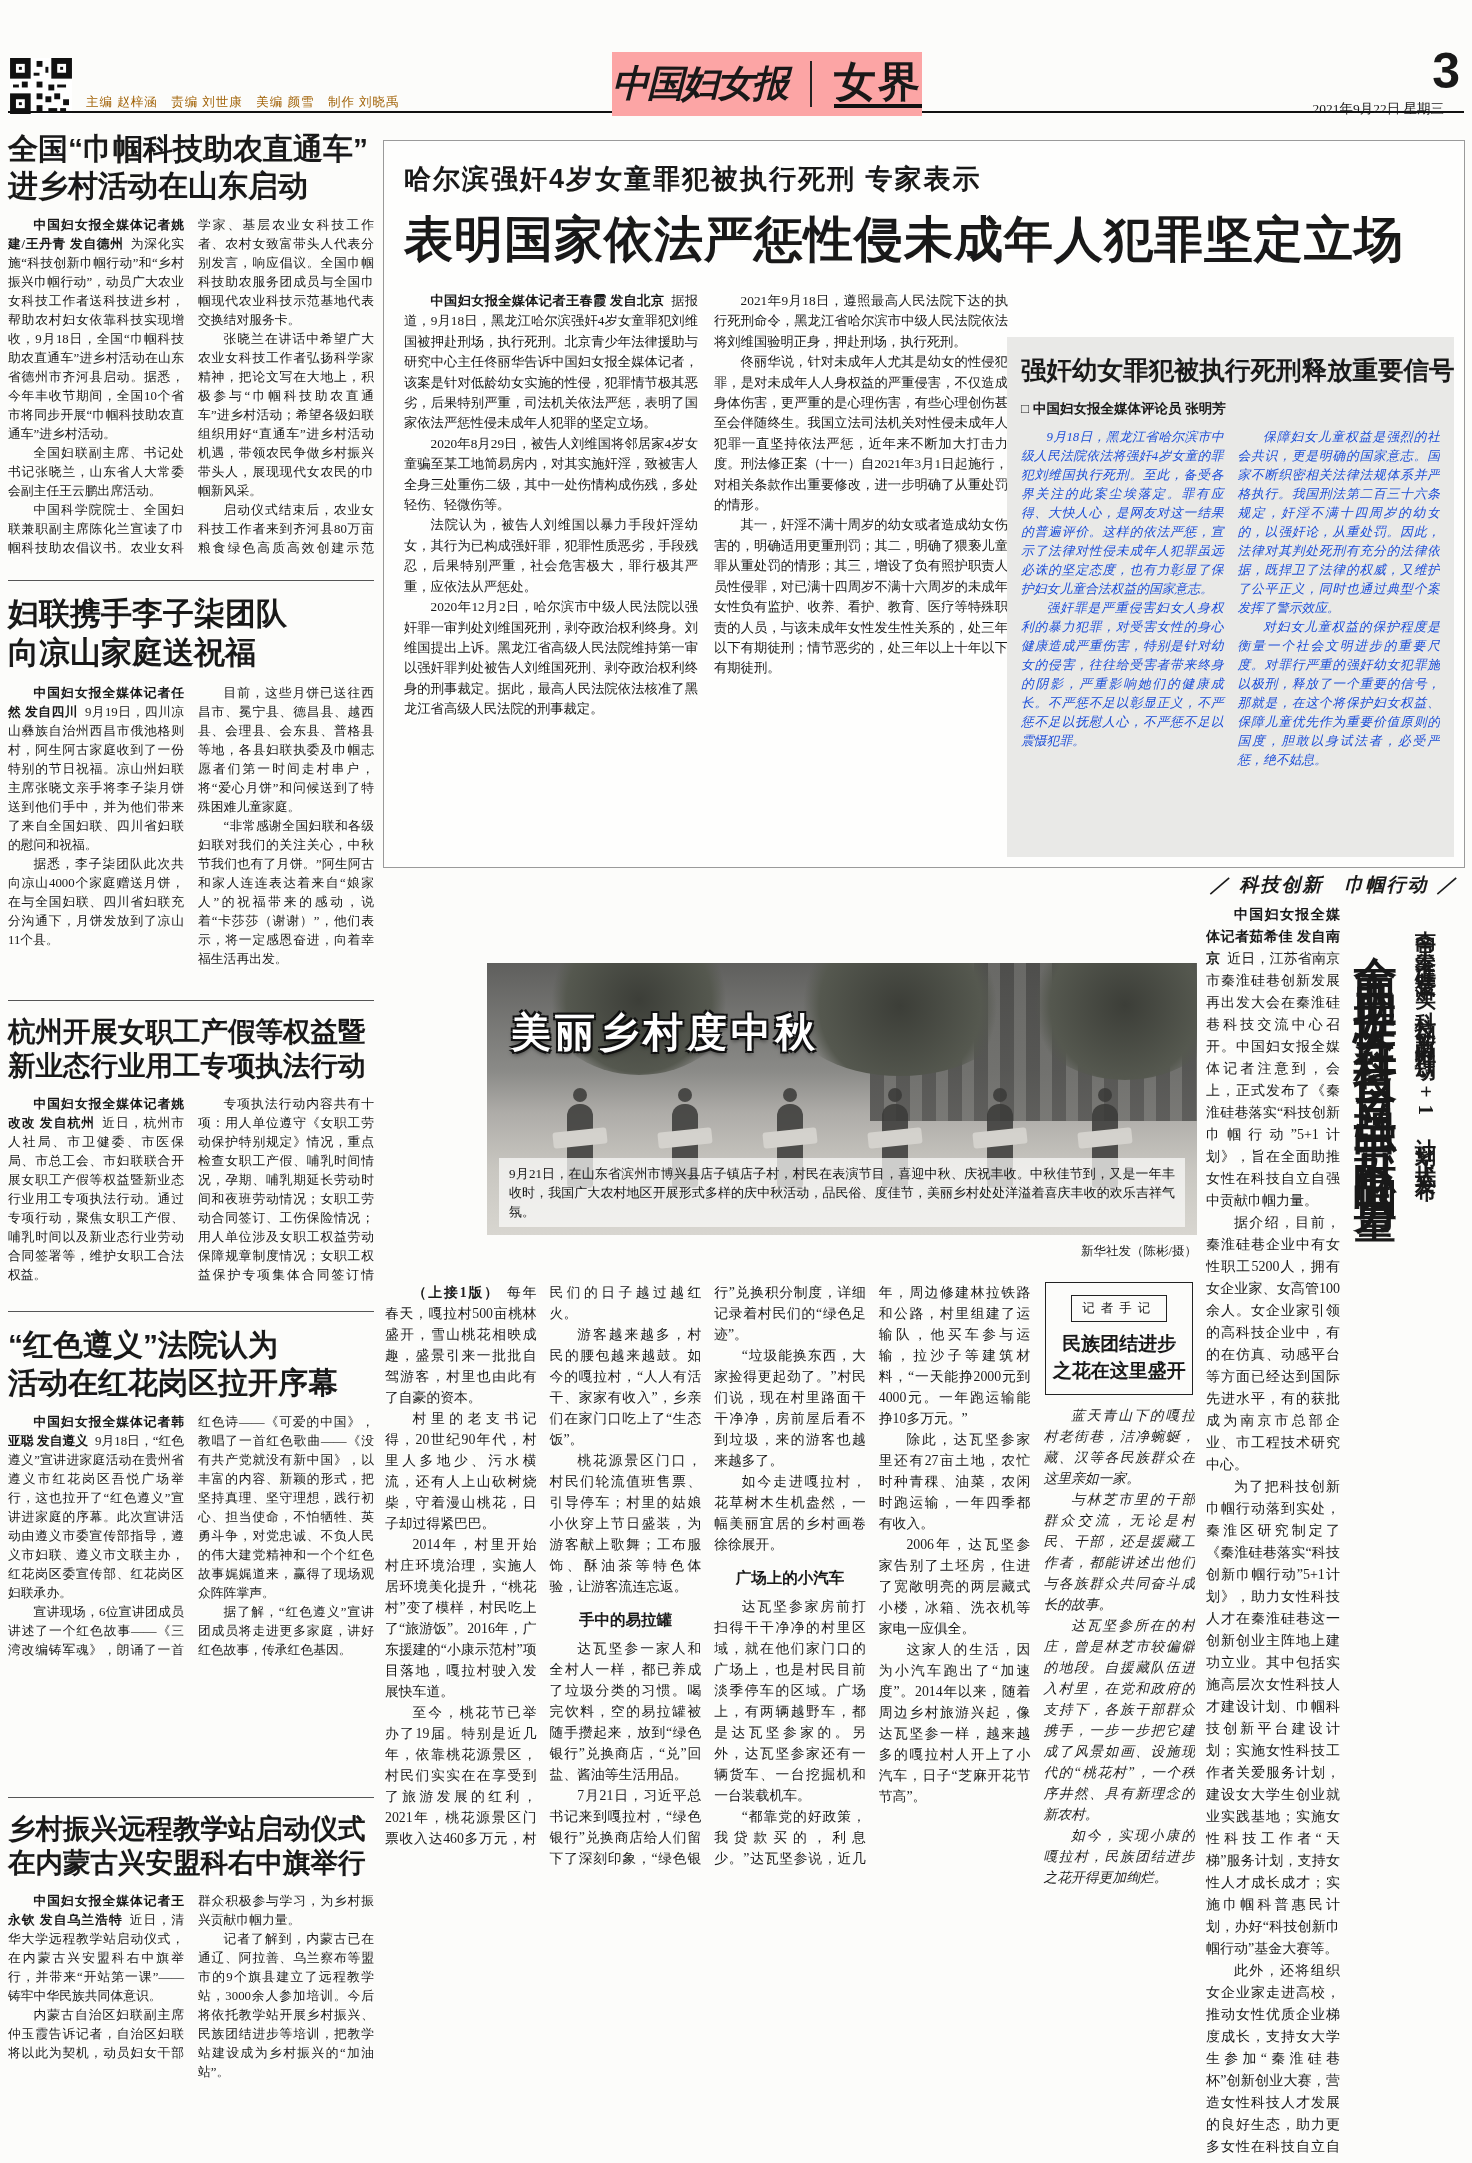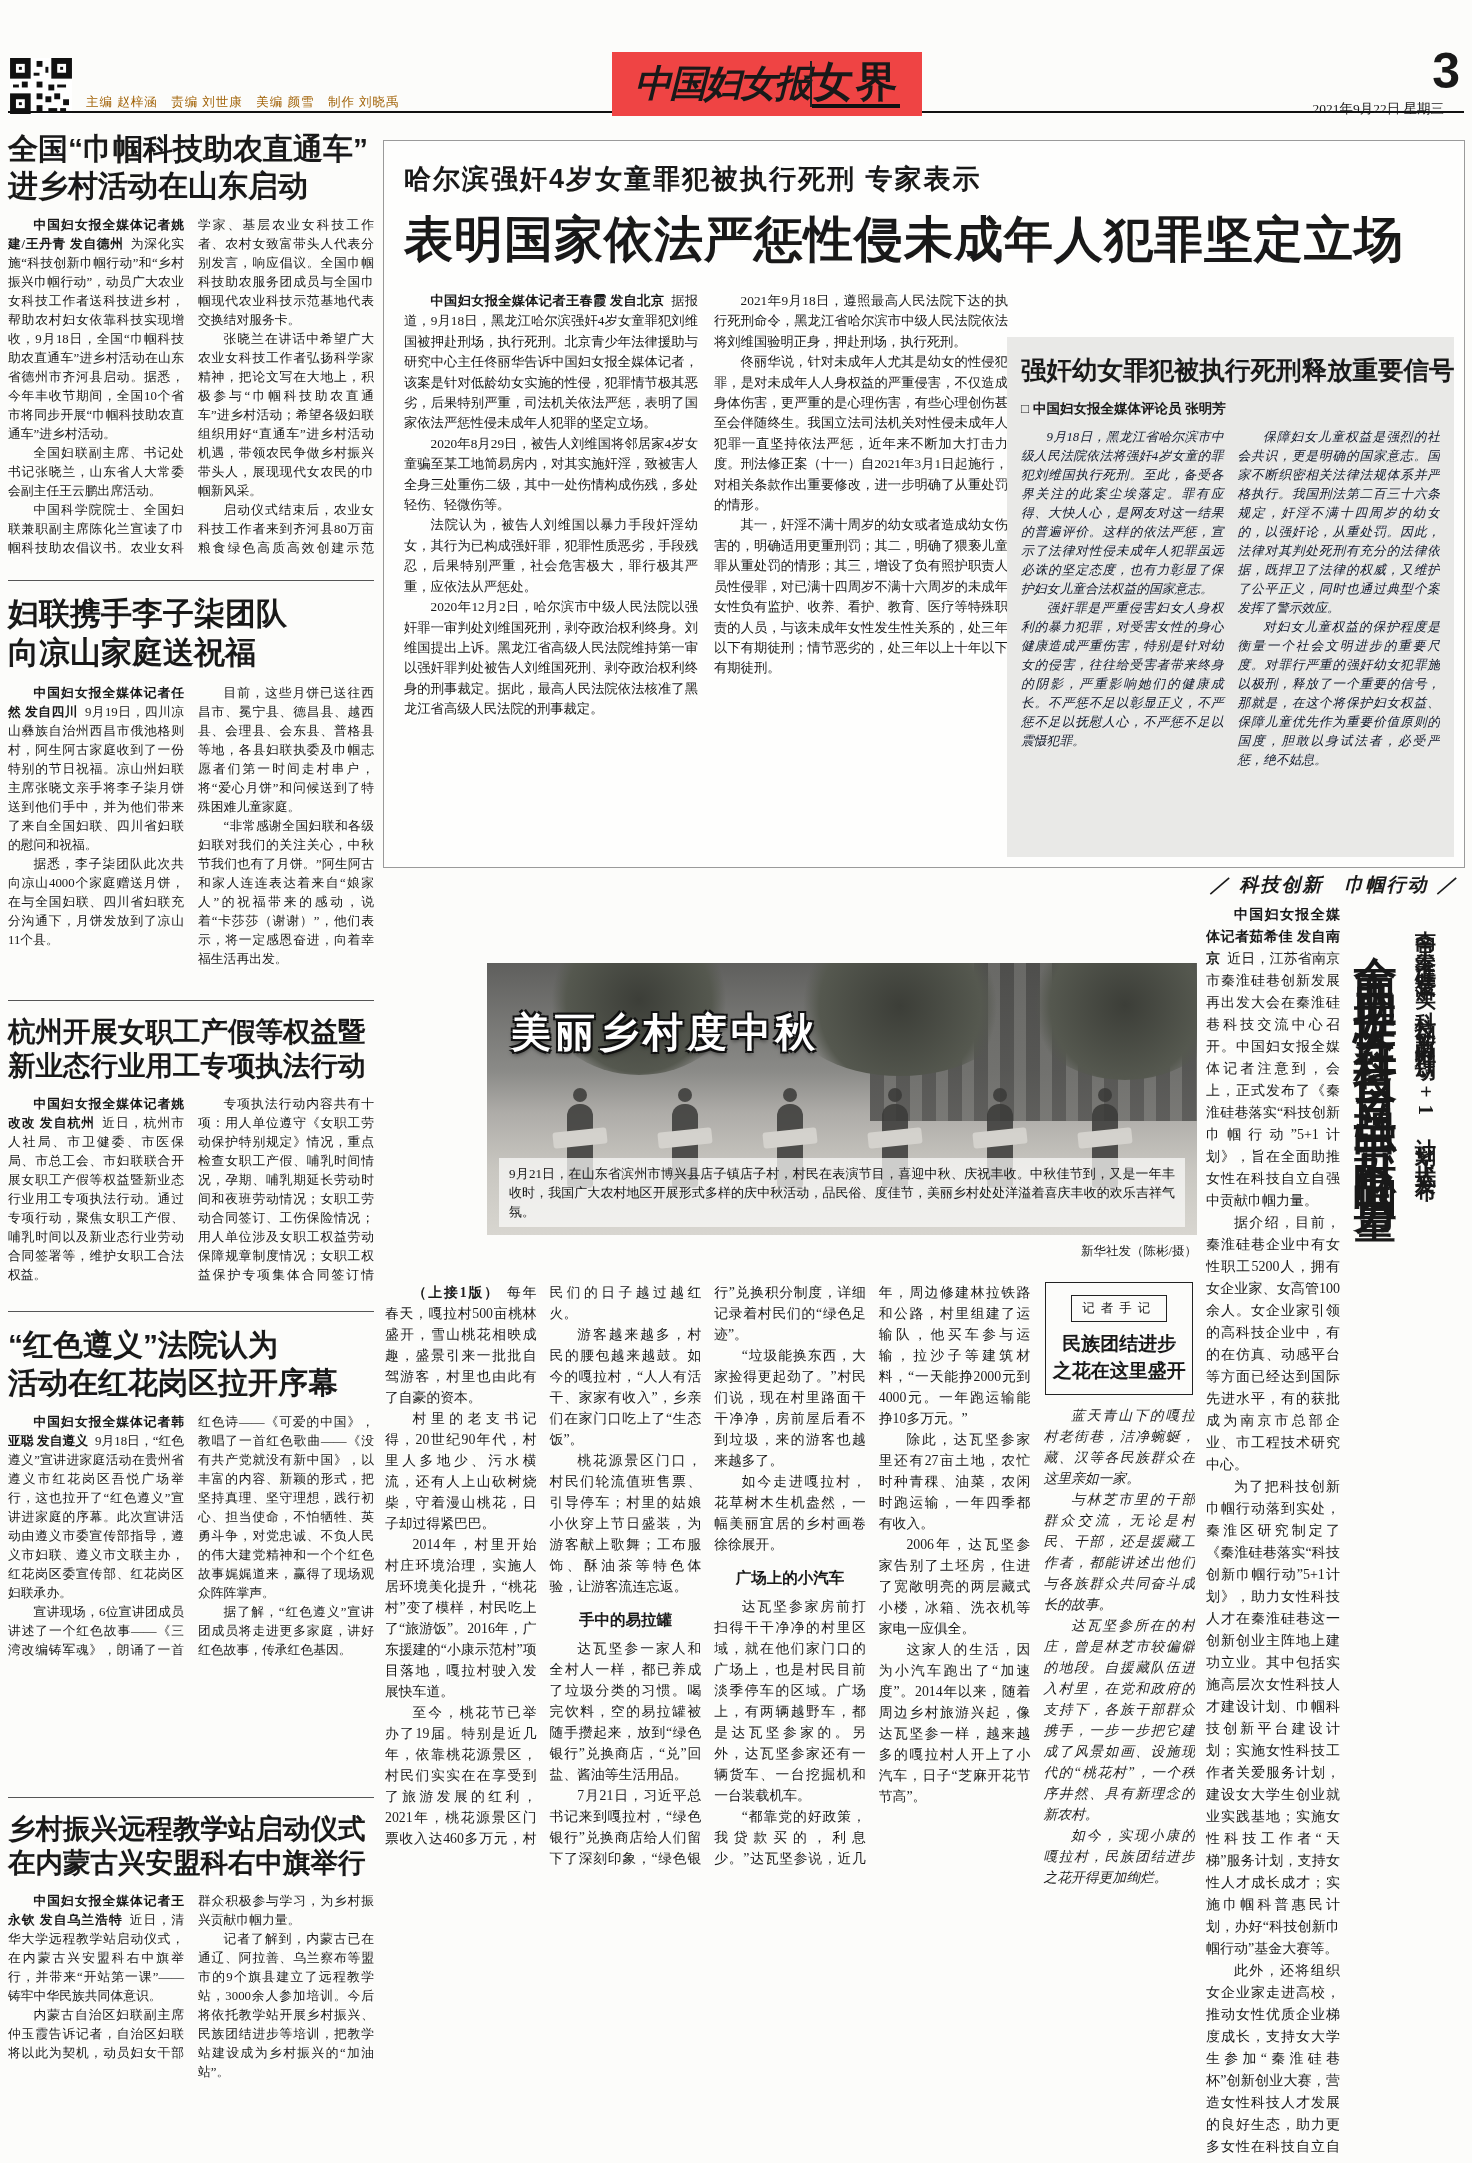--- a/index.html
+++ b/index.html
@@ -4,22 +4,22 @@
 <style>
   html,body{margin:0;padding:0;background:#e8e8e4;}
   .page{position:relative;width:1472px;height:2163px;background:#fcfcfa;margin:0 auto;
         font-family:"Liberation Serif","DejaVu Serif",serif;color:#191919;overflow:hidden;}
   .sans{font-family:"Liberation Sans","DejaVu Sans",sans-serif;}
 
   
   .qr{position:absolute;left:10px;top:58px;width:62px;height:56px;}
   .credits{position:absolute;left:86px;top:94px;font-size:12.5px;letter-spacing:1px;color:#a16207;}
   .header-rule{position:absolute;left:8px;top:111px;width:1456px;height:2px;background:#111;}
-  .masthead{position:absolute;left:612px;top:52px;width:310px;height:64px;background:#ef4444;z-index:2;
-            display:flex;align-items:center;justify-content:center;gap:0;}
+  .masthead{position:absolute;left:612px;top:52px;width:310px;height:64px;background:#fca5a5;z-index:2;
+            display:flex;align-items:center;justify-content:space-between;gap:0;}
   .mast-logo{font-family:"DejaVu Serif",serif;font-style:italic;font-weight:bold;font-size:37px;letter-spacing:-2px;}
   .mast-div{width:2px;height:46px;background:#222;}
   .mast-section{font-family:"Liberation Sans","DejaVu Sans",sans-serif;font-weight:900;font-size:42px;letter-spacing:2px;border-bottom:4px solid #111;line-height:1.05;}
   .page-num{position:absolute;right:12px;top:46px;font-family:"Liberation Sans","DejaVu Sans",sans-serif;font-weight:900;font-size:50px;line-height:1;}
   .page-date{position:absolute;right:28px;top:100px;font-size:13.5px;}
 
   
   .left-col{position:absolute;left:8px;top:128px;width:366px;}
   .la-title{font-family:"Liberation Sans","DejaVu Sans",sans-serif;font-weight:900;line-height:1.24;margin:2px 0 12px;}
   .t31{font-size:30px;} .t29{font-size:27.5px;} .tB{font-size:31px;font-weight:700;}
@@ -34,21 +34,21 @@
   .main-box{position:absolute;left:383px;top:140px;width:1082px;height:728px;border:1px solid #9a9a9a;
             box-sizing:border-box;padding:16px 20px;background:#fefefd;}
   .kicker{font-family:"Liberation Sans","DejaVu Sans",sans-serif;font-weight:600;font-size:27px;letter-spacing:2px;margin:4px 0 10px;}
   .headline{font-family:"Liberation Sans","DejaVu Sans",sans-serif;font-weight:900;font-size:49px;letter-spacing:1px;white-space:nowrap;margin:0 0 18px;}
   .ms-body{width:604px;height:520px;column-count:2;column-gap:16px;font-size:13.3px;line-height:20.4px;text-align:justify;overflow:hidden;}
 
   .commentary{position:absolute;right:10px;top:196px;width:447px;height:520px;background:#e9e9e7;
               box-sizing:border-box;padding:16px 14px;}
   .cm-title{font-family:"Liberation Sans","DejaVu Sans",sans-serif;font-weight:900;font-size:25.5px;text-align:center;white-space:nowrap;margin:0 0 12px;}
   .cm-byline{font-weight:bold;font-size:13.5px;margin:0 0 10px;font-family:"Liberation Sans","DejaVu Sans",sans-serif;}
-  .cm-body{column-count:2;column-gap:14px;font-size:12.8px;line-height:19px;height:395px;overflow:hidden;text-align:justify;font-style:italic;color:#0f172a;}
+  .cm-body{column-count:2;column-gap:14px;font-size:12.8px;line-height:19px;height:395px;overflow:hidden;text-align:justify;font-style:italic;color:#1d4ed8;}
 
   
   .photo{position:absolute;left:487px;top:963px;width:710px;height:272px;overflow:hidden;
          background:linear-gradient(180deg,#5f5f5d 0%,#8b8b88 40%,#aeaca8 55%,#c8c6c0 75%,#d8d6d0 100%);}
   .ph-bldg{position:absolute;right:0;top:0;width:46%;height:58%;
            background:repeating-linear-gradient(90deg,#4a4a48 0 14px,#6b6b68 14px 26px);
            opacity:.8;}
   .ph-tree{position:absolute;border-radius:50%;background:radial-gradient(circle,#3c3e38 0%,#55584f 60%,transparent 72%);}
   .tr1{left:8%;top:-14%;width:190px;height:150px;} .tr2{left:42%;top:-10%;width:230px;height:140px;} .tr3{right:-4%;top:-12%;width:200px;height:150px;}
   .figures{position:absolute;left:0;right:0;top:52%;display:flex;justify-content:space-around;padding:0 40px;}

